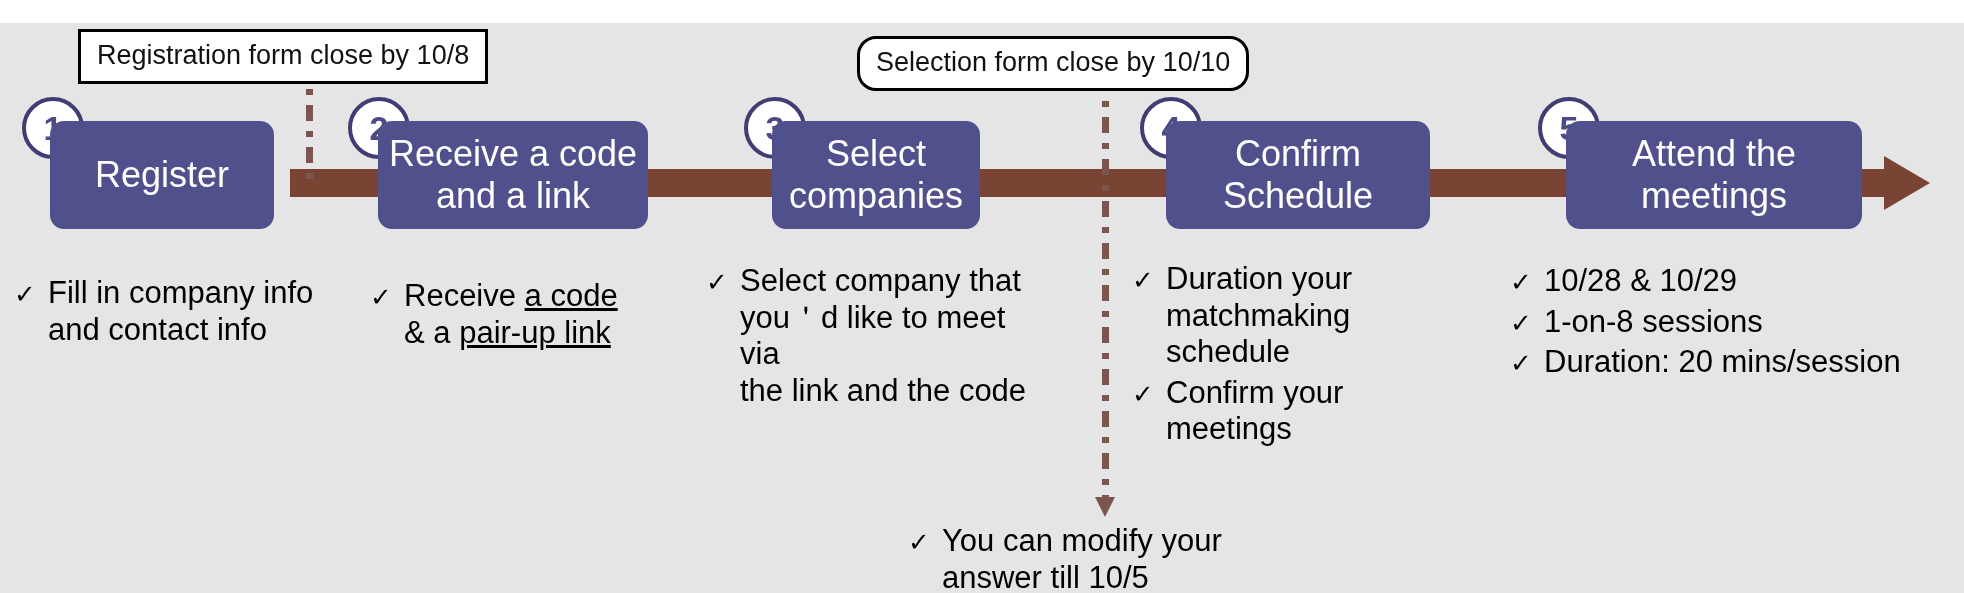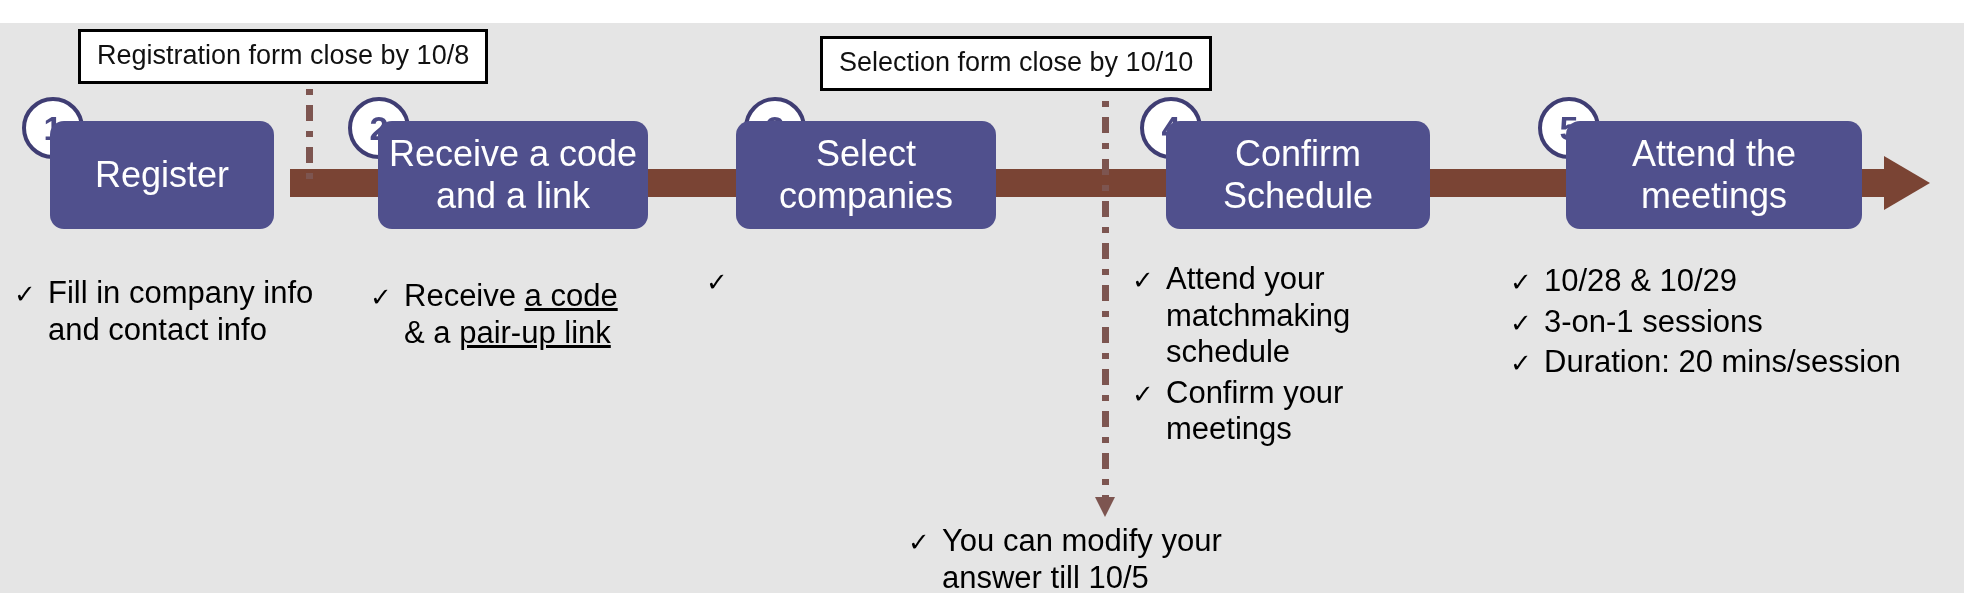--- a/index.html
+++ b/index.html
@@ -76,21 +76,21 @@
     border: 3px solid #000000;
     background: #ffffff;
     color: #111111;
     font-size: 27px;
     line-height: 1;
     padding: 10px 16px 12px 16px;
     white-space: nowrap;
     z-index: 6;
   }
   .callout.c1 { left: 78px;  top: 6px; }
-  .callout.c2 { left: 820px; top: 13px; }
+  .callout.c2 { left: 857px; top: 13px; border-radius: 19px; }
 
   
   .step-circle {
     position: absolute;
     width: 62px; height: 62px;
     border: 4px solid #3f3d73;
     border-radius: 50%;
     background: #ffffff;
     color: #4b4a85;
     font-size: 34px;
@@ -188,21 +188,21 @@
       <span>5</span>
     </div>
 
   <div class="step-box" style="left:50px;  width:224px">
       <span class="step-title" style="white-space: pre-line;">Register</span>
     </div>
   <div class="step-box" style="left:378px; width:270px">
       <span class="step-title" style="white-space: pre-line;">Receive a code
 and a link</span>
     </div>
-  <div class="step-box" style="left:736px; width:260px">
+  <div class="step-box" style="left:772px; width:208px">
       <span class="step-title" style="white-space: pre-line;">Select
 companies</span>
     </div>
   <div class="step-box" style="left:1166px;width:264px">
       <span class="step-title" style="white-space: pre-line; text-align: center;">Confirm
 Schedule</span>
     </div>
   <div class="step-box" style="left:1566px;width:296px">
       <span class="step-title" style="white-space: pre-line;">Attend the
 meetings</span>
@@ -218,43 +218,46 @@
   <div class="bullets b2">
       <div class="bullet-row">
         <span class="check-icon">✓</span>
         <span class="bullet-text">Receive <u>a code</u>
 &amp; a <u>pair-up link</u></span>
       </div>
     </div>
   <div class="bullets b3">
       <div class="bullet-row">
         <span class="check-icon">✓</span>
+        <span class="bullet-text">Select company that
+you＇d like to meet via
+the link and the code</span>
       </div>
     </div>
   <div class="bullets b4">
       <div class="bullet-row">
         <span class="check-icon">✓</span>
-        <span class="bullet-text">Attend your
+        <span class="bullet-text">Duration your
 matchmaking
 schedule</span>
       </div>
       <div class="bullet-row">
         <span class="check-icon">✓</span>
         <span class="bullet-text">Confirm your
 meetings</span>
       </div>
     </div>
   <div class="bullets b5">
       <div class="bullet-row">
         <span class="check-icon">✓</span>
         <span class="bullet-text">10/28 &amp; 10/29</span>
       </div>
       <div class="bullet-row">
         <span class="check-icon">✓</span>
-        <span class="bullet-text">3-on-1 sessions</span>
+        <span class="bullet-text">1-on-8 sessions</span>
       </div>
       <div class="bullet-row">
         <span class="check-icon">✓</span>
         <span class="bullet-text">Duration: 20 mins/session</span>
       </div>
     </div>
   <div class="bullets b6">
       <div class="bullet-row">
         <span class="check-icon">✓</span>
         <span class="bullet-text">You can modify your

